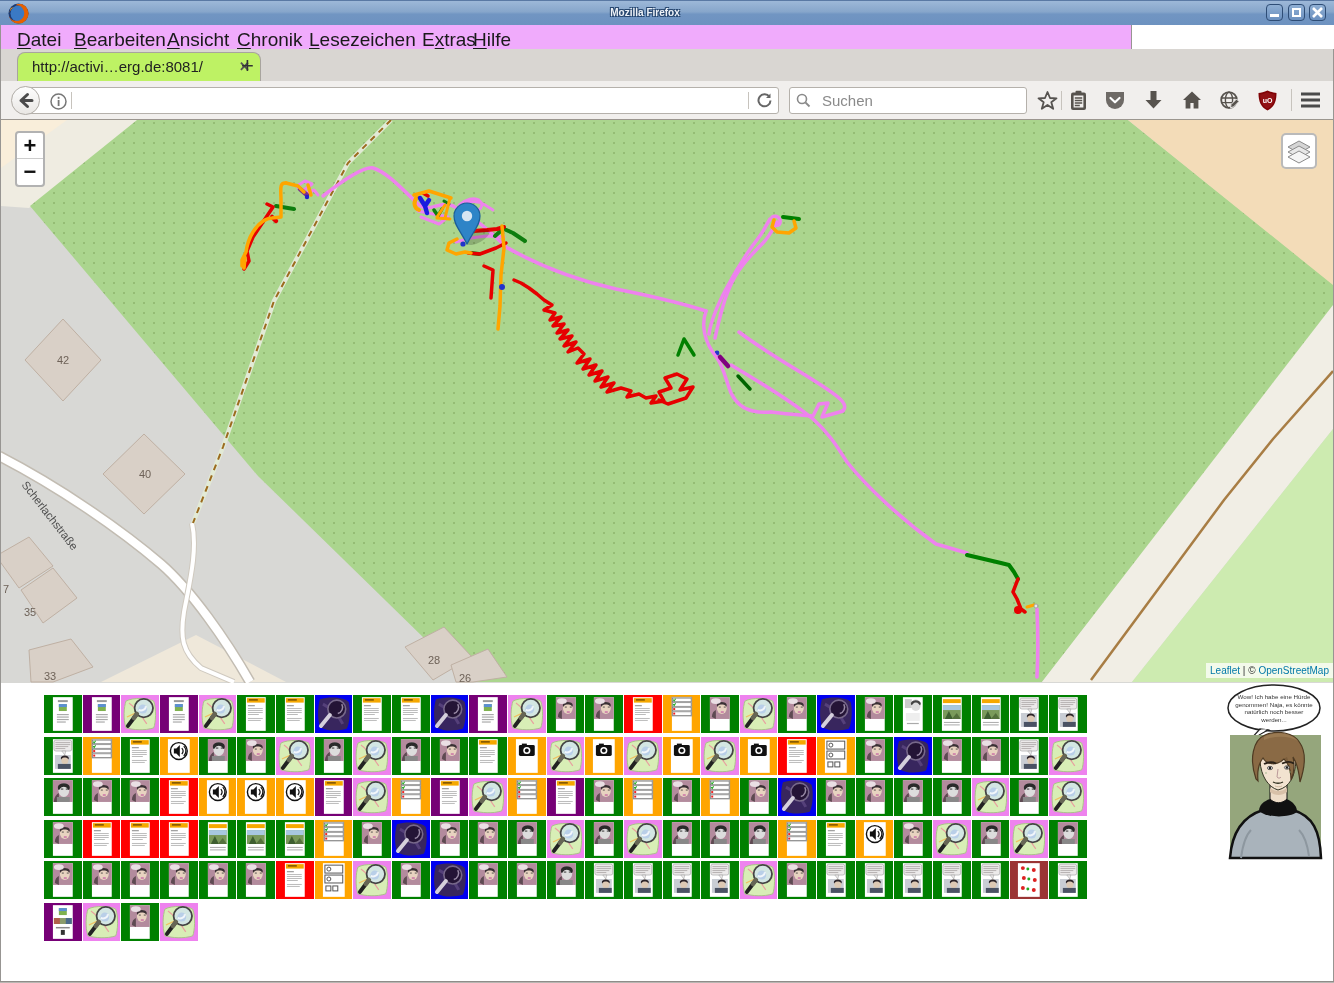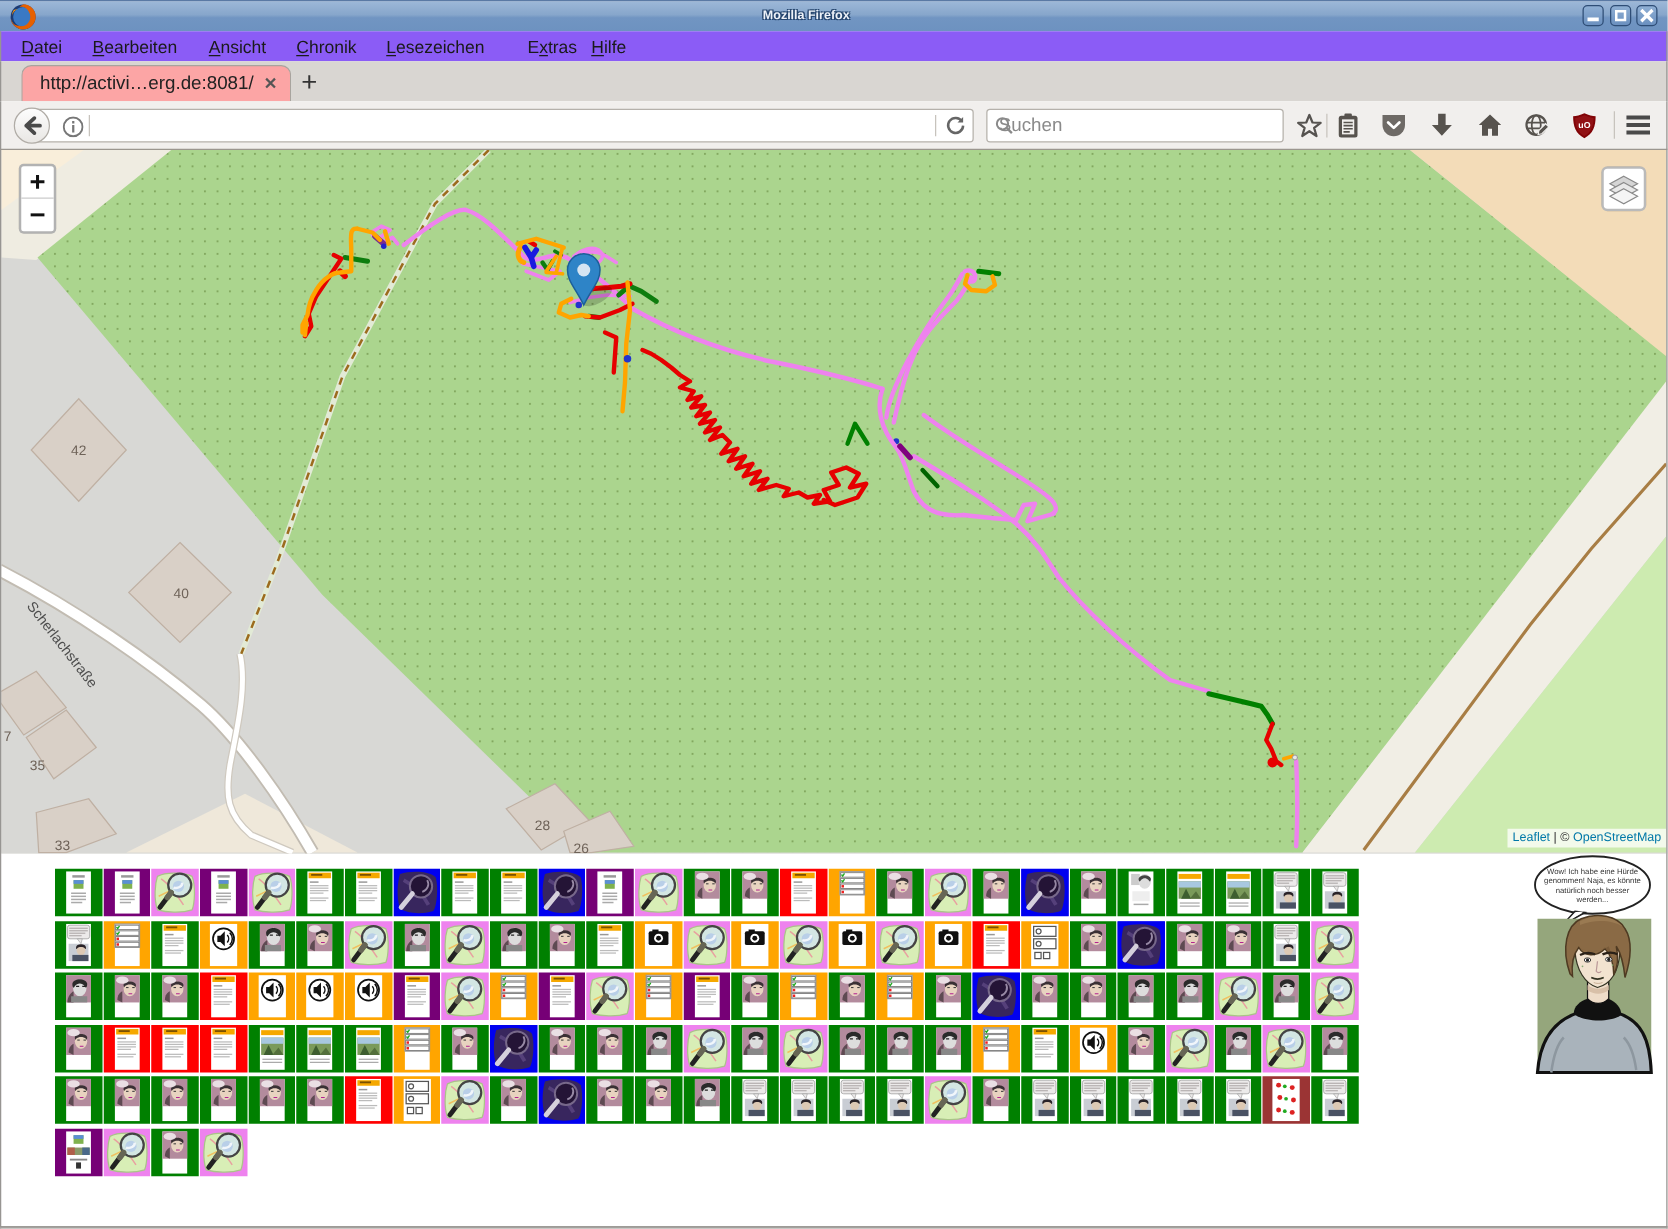--- a/index.html
+++ b/index.html
@@ -8,46 +8,46 @@
   .abs{position:absolute;}
   
   #titlebar{left:0;top:0;width:1334px;height:25px;
     background:linear-gradient(#9db8d8 0%,#87a6cb 45%,#7195c2 55%,#6d92c0 100%);
     border-top:1px solid #5a79a4;box-sizing:border-box;}
   #title{width:1290px;text-align:center;font-size:10px;font-weight:bold;line-height:24px;
     color:#eef2f8;text-shadow:-1px -1px 0 #27466e,1px -1px 0 #27466e,-1px 1px 0 #27466e,1px 1px 0 #27466e;}
   .winbtn{position:absolute;top:3px;width:17px;height:17px;border:1px solid #2e4d76;border-radius:4px;
     background:linear-gradient(#8fafd4,#6b90bf);box-sizing:border-box;}
   
-  #menubar{left:0;top:25px;width:1334px;height:24px;background:#8b5cf6;
+  #menubar{left:0;top:25px;width:1132px;height:24px;background:#f0abfc;
     border-left:1px solid #979592;border-right:1px solid #979592;box-sizing:border-box;
-    font-size:14px;color:#1a1a1a;}
+    font-size:19px;color:#1a1a1a;}
   #menubar span{position:absolute;top:4px;}
   #menubar u{text-decoration:underline;text-underline-offset:2px;}
   
   #tabbar{left:0;top:49px;width:1334px;height:32px;background:#d9d6d2;
     border-left:1px solid #979592;border-right:1px solid #979592;box-sizing:border-box;}
-  #tab{position:absolute;left:16px;top:3px;width:216px;height:29px;background:#fca5a5;
+  #tab{position:absolute;left:16px;top:3px;width:244px;height:29px;background:#bef264;
     border:1px solid #a8a49e;border-bottom:none;border-radius:8px 8px 0 0;
     font-size:15px;color:#222;line-height:28px;padding-left:14px;box-sizing:border-box;}
   #tabx{position:absolute;right:10px;top:0;color:#555;font-weight:bold;font-size:13px;}
   #tabplus{position:absolute;left:240px;top:4px;font-size:22px;color:#333;}
   
   #navbar{left:0;top:81px;width:1334px;height:39px;background:#f1efed;
     border-left:1px solid #979592;border-right:1px solid #979592;
     border-bottom:1px solid #9b968f;box-sizing:border-box;}
   #urlfield{position:absolute;left:24px;top:6px;width:754px;height:27px;background:#fff;
     border:1px solid #b5b1ab;border-radius:3px;box-sizing:border-box;}
   #backbtn{position:absolute;left:10px;top:5px;width:29px;height:29px;border-radius:50%;
     background:linear-gradient(#fdfdfd,#e9e7e4);border:1px solid #b0aca6;box-sizing:border-box;}
   #urltext{position:absolute;left:76px;top:11px;font-size:15px;color:#7b7b7b;}
   #urltext b{color:#1b1b1b;font-weight:normal;}
   #searchfield{position:absolute;left:788px;top:6px;width:238px;height:27px;background:#fff;
     border:1px solid #b5b1ab;border-radius:3px;box-sizing:border-box;
-    font-size:15px;color:#8a8a8a;line-height:25px;padding-left:9px;}
+    font-size:15px;color:#8a8a8a;line-height:25px;padding-left:32px;}
   
   #map{left:1px;top:120px;width:1332px;height:563px;background:#d8d8d5;}
   
   #zoomctl{position:absolute;left:14px;top:11px;width:26px;height:52px;background:#fff;
     border:2px solid rgba(0,0,0,0.3);border-radius:4px;box-sizing:content-box;}
   #zoomctl .zb{width:26px;height:26px;text-align:center;font-size:22px;font-weight:bold;color:#111;line-height:25px;}
   #zoomctl .zb:first-child{border-bottom:1px solid #ccc;box-sizing:border-box;}
   #layerctl{position:absolute;right:16px;top:13px;width:32px;height:32px;background:#fff;
     border:2px solid rgba(0,0,0,0.27);border-radius:5px;}
   #attr{position:absolute;right:0;bottom:5px;background:rgba(255,255,255,0.75);

